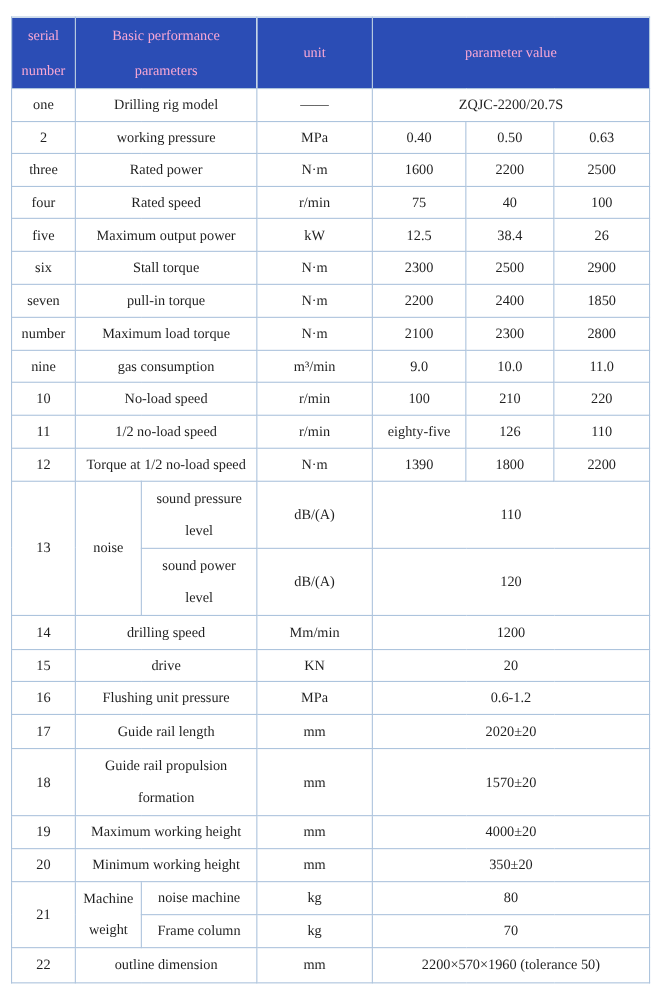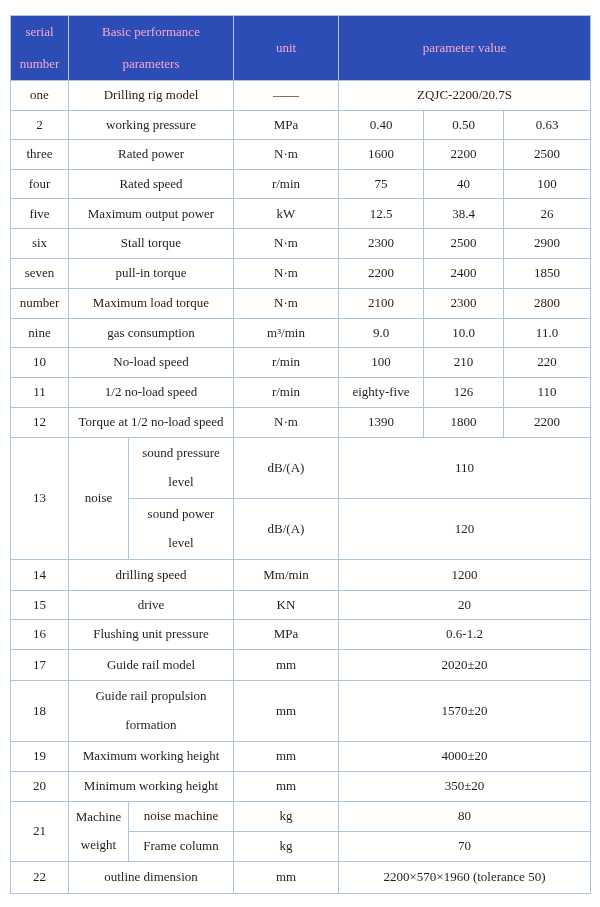--- a/index.html
+++ b/index.html
@@ -207,21 +207,21 @@
 
     <tr class="h29">
       <td>16</td>
       <td colspan="2">Flushing unit pressure</td>
       <td>MPa</td>
       <td colspan="3">0.6-1.2</td>
     </tr>
 
     <tr class="h31">
       <td>17</td>
-      <td colspan="2">Guide rail model</td>
+      <td colspan="2">Guide rail length</td>
       <td>mm</td>
       <td colspan="3">2020±20</td>
     </tr>
 
     <tr class="h61">
       <td>18</td>
       <td colspan="2">Guide rail propulsion
 formation</td>
       <td>mm</td>
       <td colspan="3">1570±20</td>

